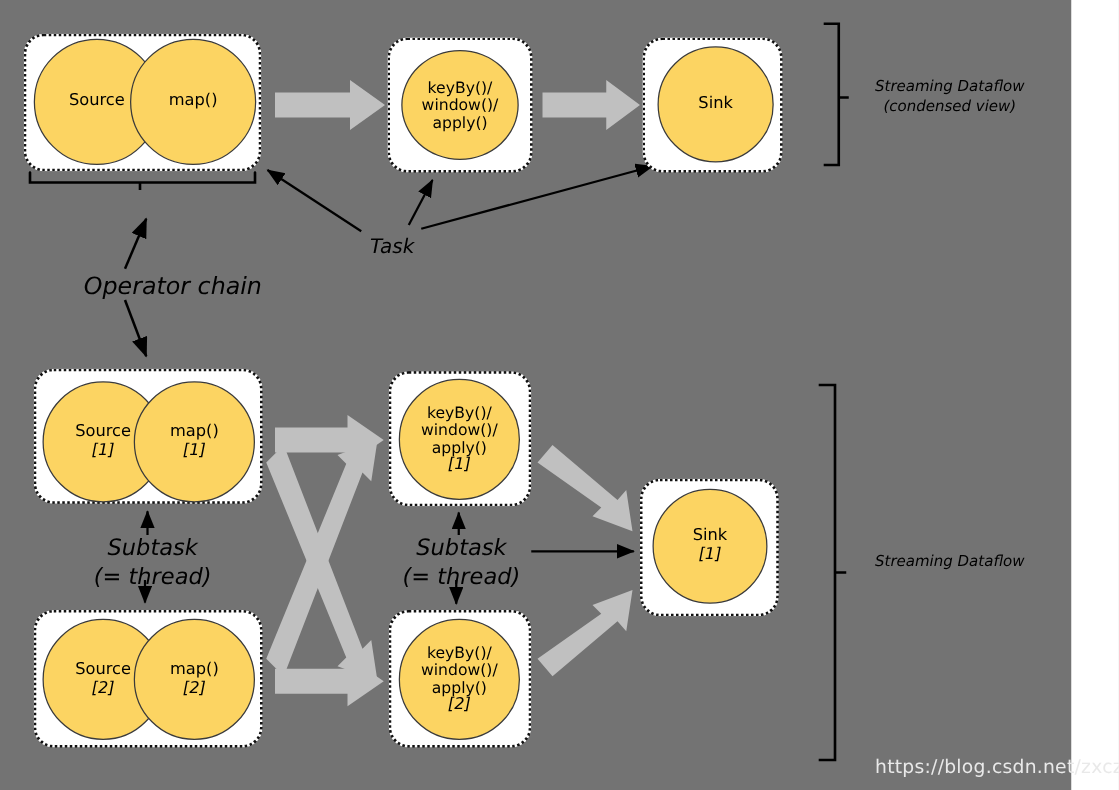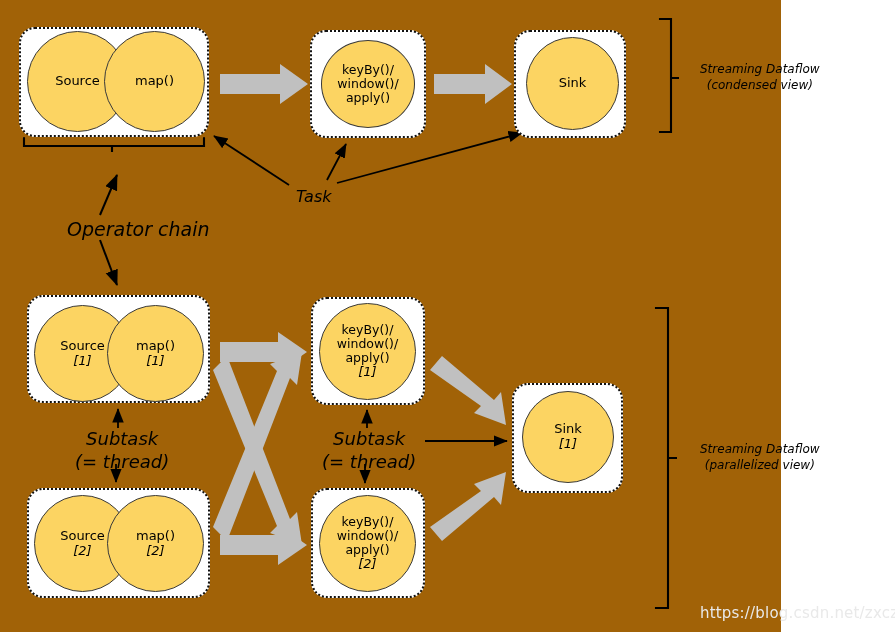--- a/index.html
+++ b/index.html
@@ -9,23 +9,23 @@
     background: #ffffff;
   }
   body {
     width: 895px;
     height: 632px;
     font-family: "DejaVu Sans", sans-serif;
     overflow: hidden;
   }
   #canvas {
     position: relative;
-    width: 781px;
+    width: 857px;
     height: 632px;
-    background: #a16207;
+    background: #737373;
   }
   
   #edges {
     position: absolute;
     left: 0;
     top: 0;
     width: 895px;
     height: 632px;
     pointer-events: none;
   }
@@ -240,18 +240,17 @@
     <div>(= thread)</div>
   </div>
 
   <div class="annot" style="left:322px; top:428px;">
     <div>Subtask</div>
     <div>(= thread)</div>
   </div>
 
   <div class="view-label" style="left:700px; top:442px;">
     <div>Streaming Dataflow</div>
-    <div>(parallelized view)</div>
   </div>
 
   <div class="watermark" style="left:700px; top:604px;">https://blog.csdn.net/zxczb</div>
 
 </div>
 
 </body></html>

